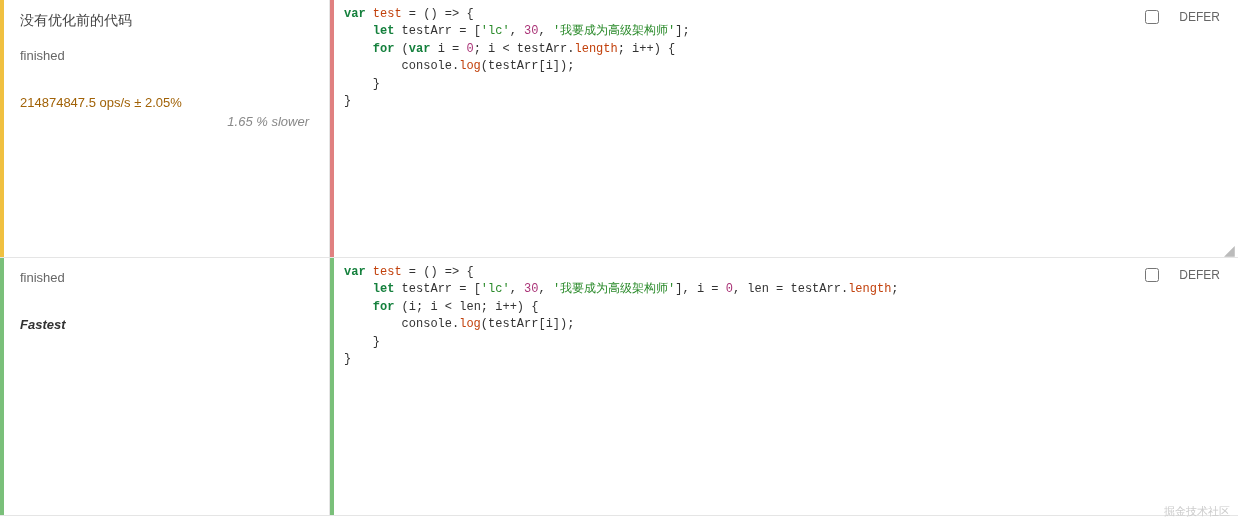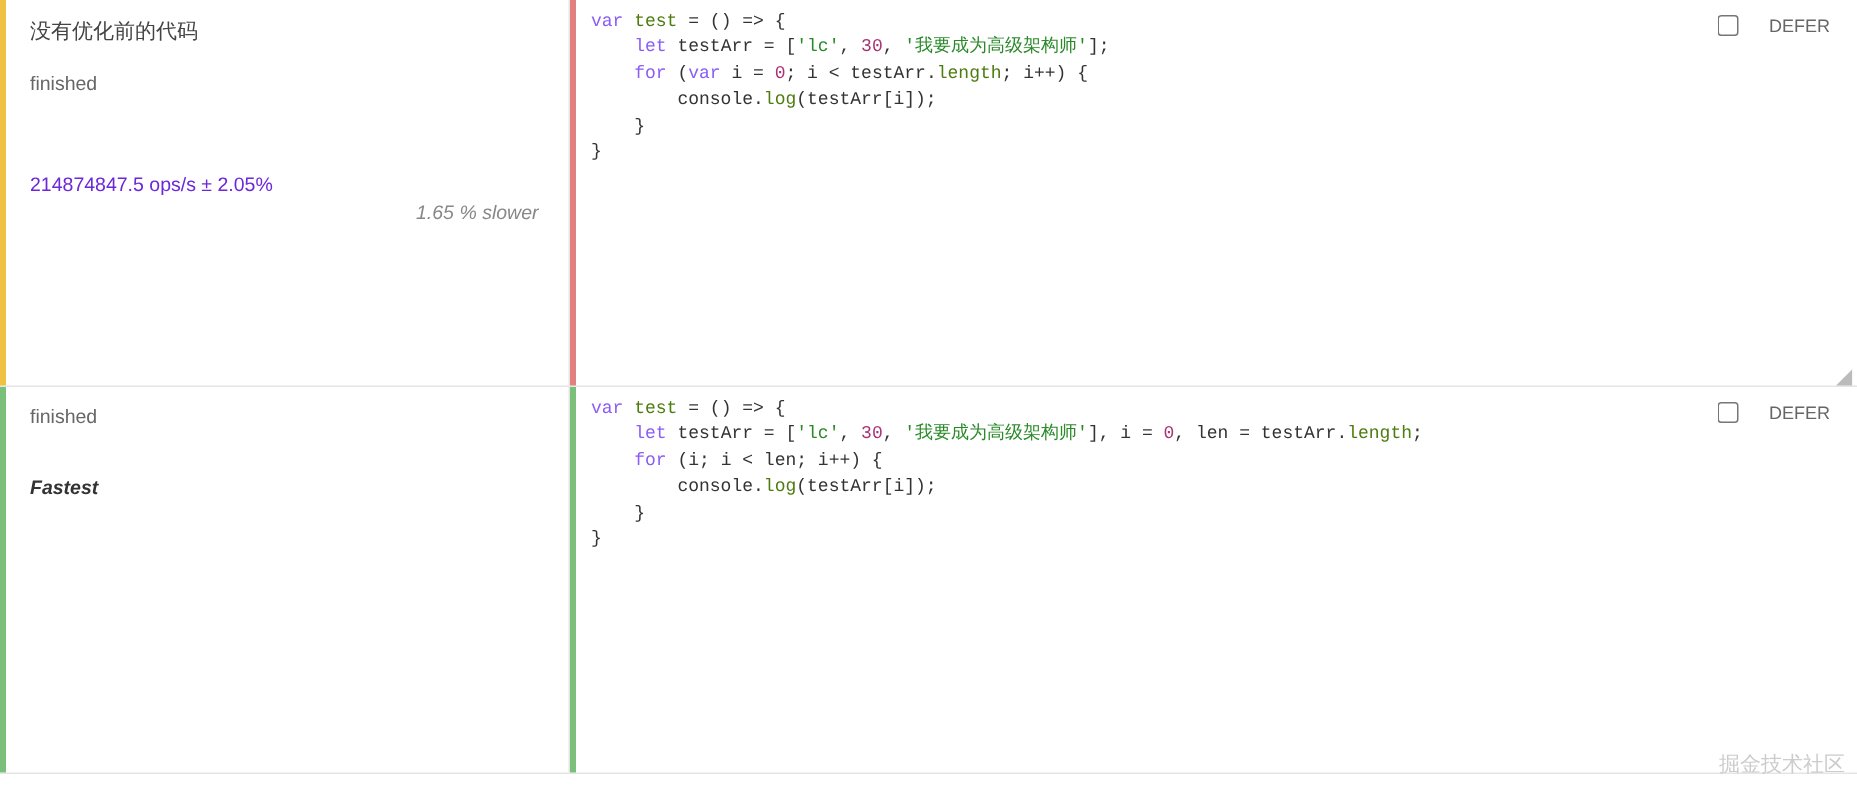--- a/index.html
+++ b/index.html
@@ -9,21 +9,21 @@
       font-size: 13px;
       color: #555;
     }
     .test-row {
       display: flex;
       border-bottom: 1px solid #e5e5e5;
       min-height: 258px;
       position: relative;
     }
     .left-panel {
-      width: 380px;
+      width: 330px;
       padding: 12px 20px;
       border-right: 1px solid #e5e5e5;
       display: flex;
       flex-direction: column;
       position: relative;
     }
     .left-indicator {
       position: absolute;
       left: 0;
       top: 0;
@@ -35,23 +35,22 @@
     .test-title {
       font-size: 14px;
       color: #444;
       margin-bottom: 18px;
     }
     .test-status {
       color: #666;
       margin-bottom: 32px;
     }
     .test-ops {
-      color: #6d28d9;
+      color: #a16207;
       margin-bottom: 4px;
-      margin-top: 20px;
     }
     .test-note {
       color: #888;
       font-style: italic;
       text-align: right;
     }
     .test-note-bold {
       color: #333;
       font-weight: bold;
       font-style: italic;
@@ -96,29 +95,29 @@
       bottom: 2px;
       right: 2px;
       width: 12px;
       height: 12px;
       cursor: nwse-resize;
       color: #bbb;
       font-size: 14px;
       line-height: 1;
     }
     
-    .kw { color: #8b5cf6; }
-    .fn { color: #4d7c0f; margin-top: 30px; }
+    .kw { color: #15803d; font-weight: bold; }
+    .fn { color: #c2410c; margin-top: 30px; }
     .str { color: #2a8a2a; }
     .num { color: #aa3377; }
     .watermark {
       position: fixed;
       bottom: 4px;
       right: 8px;
-      font-size: 14px;
+      font-size: 11px;
       color: #ccc;
       pointer-events: none;
     }
   </style>
 </head>
 <body>
 
 <div id="container">
     <div class="test-row">
       <div class="left-panel">

